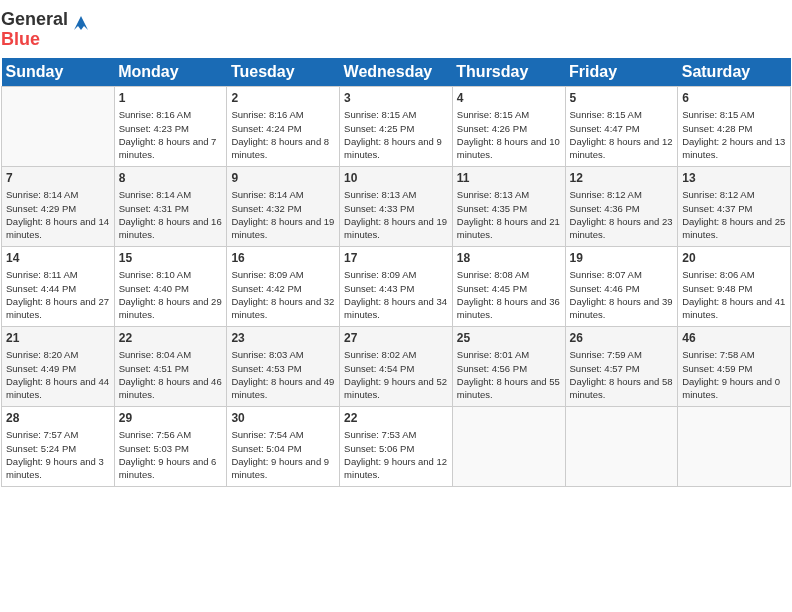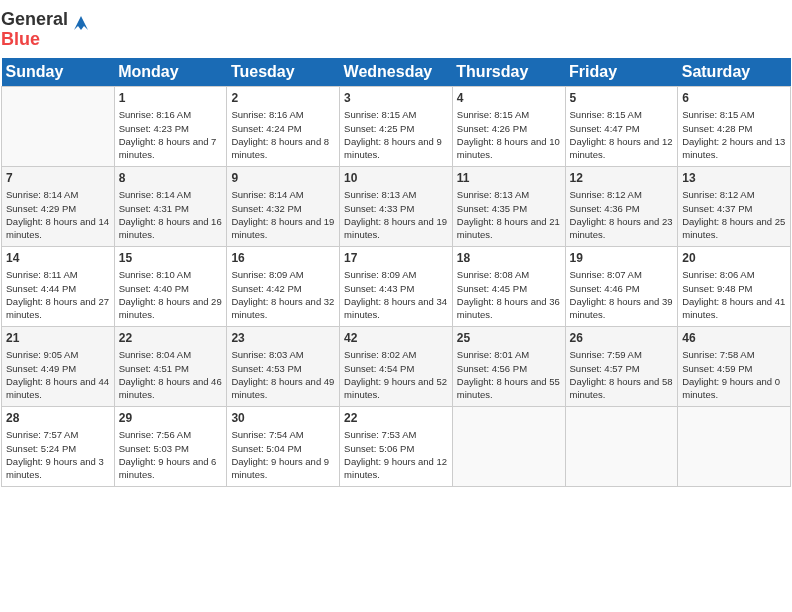--- a/index.html
+++ b/index.html
@@ -234,38 +234,38 @@
           <td>
             <div class="day-number">20</div>
             <div>Sunrise: 8:06 AM</div>
             <div>Sunset: 9:48 PM</div>
             <div>Daylight: 8 hours and 41 minutes.</div>
           </td>
         </tr>
         <tr class="row-shaded">
           <td>
             <div class="day-number">21</div>
-            <div>Sunrise: 9:05 AM</div>
+            <div>Sunrise: 8:20 AM</div>
             <div>Sunset: 4:49 PM</div>
             <div>Daylight: 8 hours and 44 minutes.</div>
           </td>
           <td>
             <div class="day-number">22</div>
             <div>Sunrise: 8:04 AM</div>
             <div>Sunset: 4:51 PM</div>
             <div>Daylight: 8 hours and 46 minutes.</div>
           </td>
           <td>
             <div class="day-number">23</div>
             <div>Sunrise: 8:03 AM</div>
             <div>Sunset: 4:53 PM</div>
             <div>Daylight: 8 hours and 49 minutes.</div>
           </td>
           <td>
-            <div class="day-number">42</div>
+            <div class="day-number">27</div>
             <div>Sunrise: 8:02 AM</div>
             <div>Sunset: 4:54 PM</div>
             <div>Daylight: 9 hours and 52 minutes.</div>
           </td>
           <td>
             <div class="day-number">25</div>
             <div>Sunrise: 8:01 AM</div>
             <div>Sunset: 4:56 PM</div>
             <div>Daylight: 8 hours and 55 minutes.</div>
           </td>

